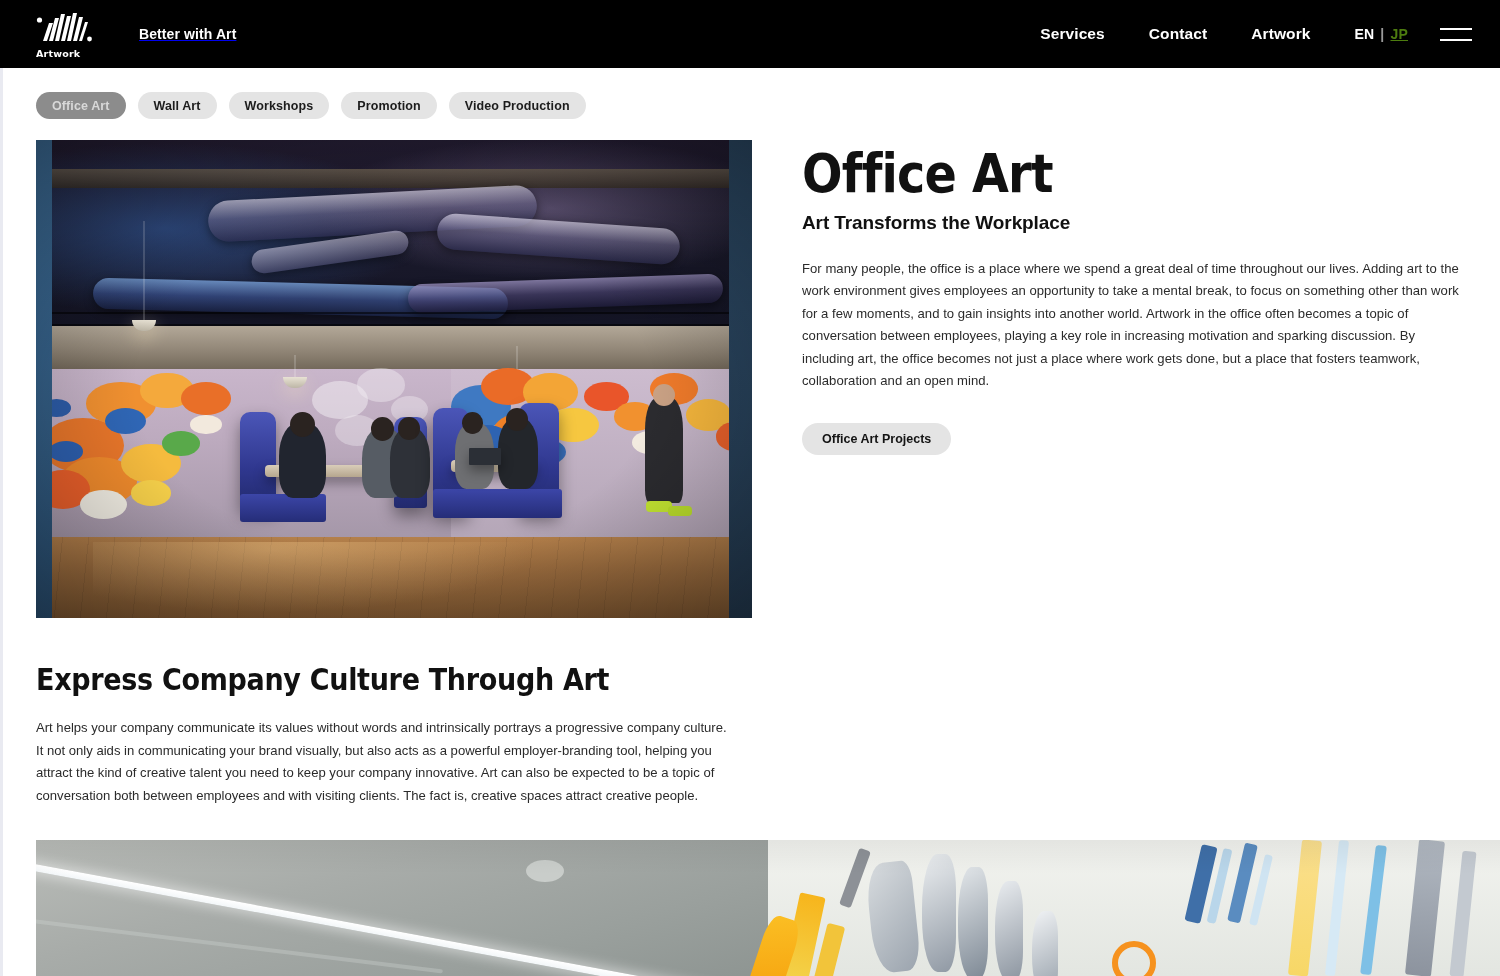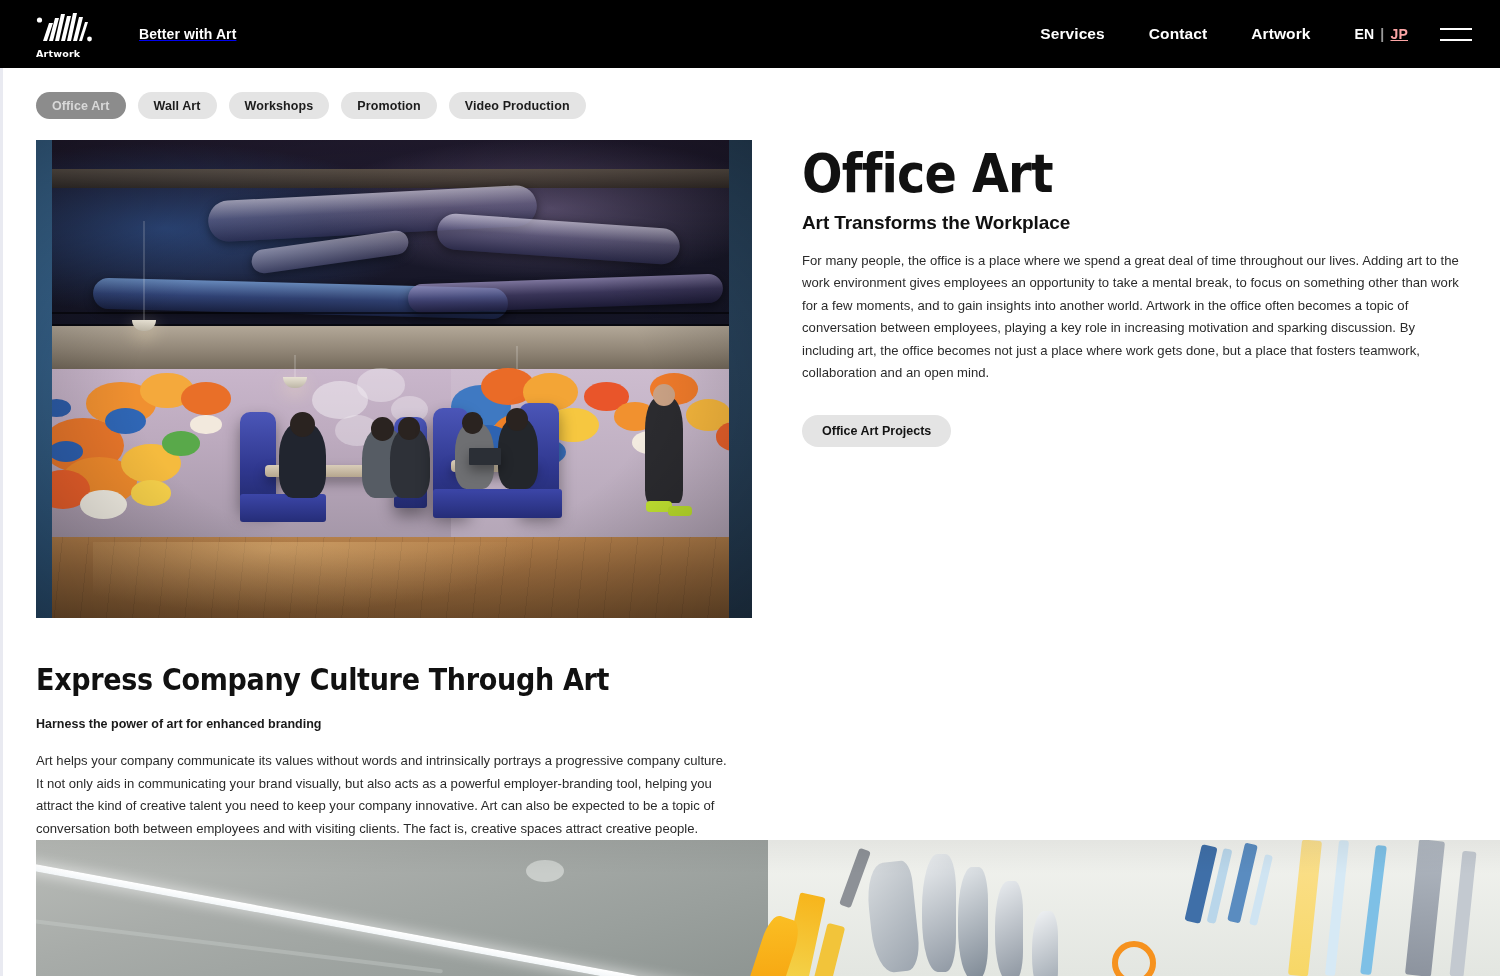--- a/index.html
+++ b/index.html
@@ -54,21 +54,21 @@
   .lang {
     margin-left:44px;
     display:flex;
     align-items:center;
     font-size:14px;
     font-weight:bold;
     letter-spacing:0.2px;
   }
   .lang-en { color:#ffffff; cursor:pointer; }
   .lang-sep { color:#9a9a9a; margin:0 6px; }
-  .lang-jp { color:#fca5a5; cursor:pointer;text-decoration:underline; }
+  .lang-jp { color:#4d7c0f; cursor:pointer;text-decoration:underline; }
   .burger {
     margin-left:32px;
     width:32px; height:22px;
     display:flex; flex-direction:column; justify-content:center;
     gap:9px;
     cursor:pointer;
   }
   .burger span { display:block; height:2px; background:#ffffff; width:32px; }
 
   
@@ -224,21 +224,21 @@
     letter-spacing:-0.8px;
     line-height:1.05;
     color:#111111;
     margin-bottom:10px;
   }
   .subtitle {
     font-size:19px;
     font-weight:bold;
     color:#111111;
     letter-spacing:-0.1px;
-    margin-bottom:16px;
+    margin-bottom:24px;
   }
   .kicker {
     font-size:12.5px;
     font-weight:bold;
     color:#1a1a1a;
     margin-bottom:18px;
     letter-spacing:0.05px;
   }
   .body-copy {
     font-size:13.1px;
@@ -479,21 +479,20 @@
   <div class="col-right">
     <h1 class="title">Office Art</h1>
     <h2 class="subtitle">Art Transforms the Workplace</h2>
     <p class="body-copy">For many people, the office is a place where we spend a great deal of time throughout our lives. Adding art to the work environment gives employees an opportunity to take a mental break, to focus on something other than work for a few moments, and to gain insights into another world. Artwork in the office often becomes a topic of conversation between employees, playing a key role in increasing motivation and sparking discussion. By including art, the office becomes not just a place where work gets done, but a place that fosters teamwork, collaboration and an open mind.</p>
     <button class="cta">Office Art Projects</button>
   </div>
 </div>
 
 <div class="section2">
   <h2 class="h2">Express Company Culture Through Art</h2>
-  <p class="h2-sub">Harness the power of art for enhanced branding</p>
   <p class="sec2-copy">Art helps your company communicate its values without words and intrinsically portrays a progressive company culture. It not only aids in communicating your brand visually, but also acts as a powerful employer-branding tool, helping you attract the kind of creative talent you need to keep your company innovative. Art can also be expected to be a topic of conversation both between employees and with visiting clients. The fact is, creative spaces attract creative people.</p>
 </div>
 
 <div class="wide-img">
   <div class="wi-ceiling"></div>
   <div class="wi-strip" style="left:-2%;top:14%;width:56%;transform:rotate(10.5deg);transform-origin:left center;"></div>
   <div class="wi-strip" style="left:-2%;top:56%;width:30%;height:4px;opacity:.35;transform:rotate(7deg);transform-origin:left center;background:#cfd4d2;box-shadow:none;"></div>
   <div class="stroke" style="left:33.5%;top:15%;width:38px;height:22px;border-radius:50%;background:#c9cdca;"></div>
   <div class="stroke" style="left:55%;top:-6%;width:120px;height:7px;background:#2a2a2a;transform:rotate(9deg);"></div>
   <div class="stroke" style="left:56%;top:4%;width:110px;height:5px;background:#3a3a3a;transform:rotate(9deg);"></div>

